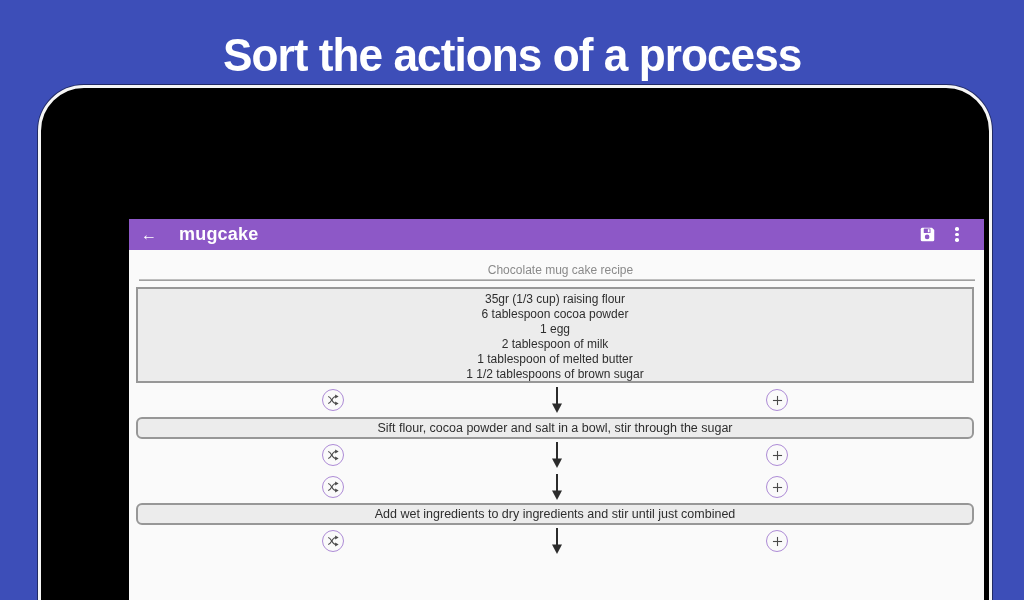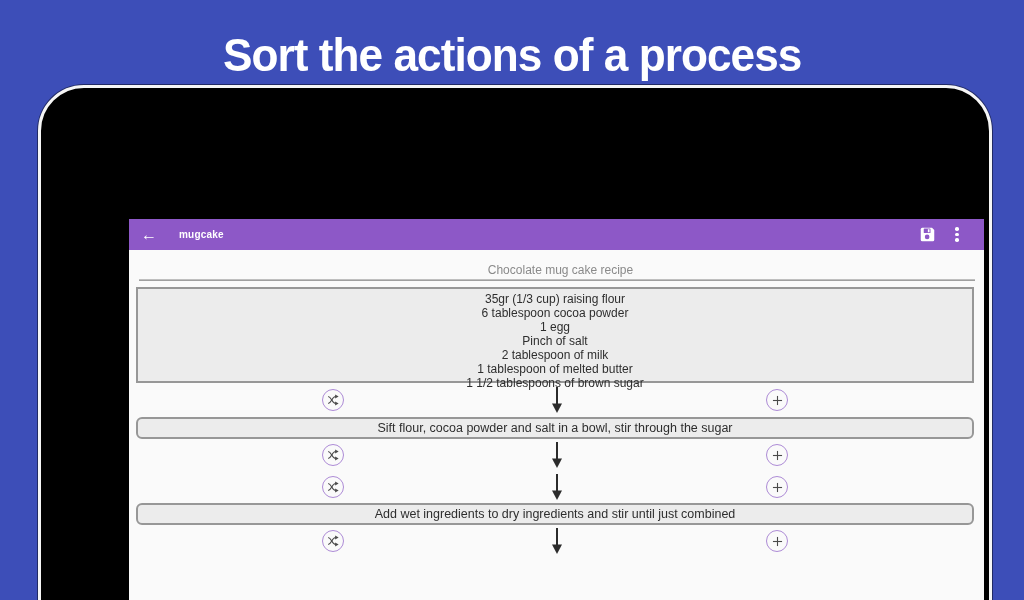--- a/index.html
+++ b/index.html
@@ -27,21 +27,21 @@
   .screen {
     position:absolute; left:88px; top:131px; width:855px; height:469px;
     background:#FAFAFA; overflow:hidden;
   }
   
   .appbar {
     height:31px; background:#8D58C7; display:flex; align-items:center;
     padding:0 12px; color:#fff;
   }
   .appbar .back { font-size:16px; width:26px; cursor:pointer; }
-  .appbar .title { font-size:10px; font-weight:700; letter-spacing:.2px; margin-left:12px; flex:1; }
+  .appbar .title { font-size:18px; font-weight:700; letter-spacing:.2px; margin-left:12px; flex:1; }
   .appbar .action { width:30px; display:flex; justify-content:center; align-items:center; cursor:pointer; }
   .dots { display:flex; flex-direction:column; gap:2px; }
   .dots i { width:3.5px; height:3.5px; border-radius:50%; background:#fff; }
   
   .recipe-title {
     margin-top:13px; text-align:center; font-size:12px; color:#8a8a8a; height:14px;padding-left:8px;
   }
   .title-underline {
     margin:2px 9px 0 10px; height:2px;
     background:linear-gradient(#cfcfcf,#8f8f8f);
@@ -103,21 +103,20 @@
       </span>
     </div>
 
     <div class="recipe-title">Chocolate mug cake recipe</div>
     <div class="title-underline"></div>
 
     <div class="stepbox ingredients">
       <span>35gr (1/3 cup) raising flour</span>
       <span>6 tablespoon cocoa powder</span>
       <span>1 egg</span>
-      <span>Pinch of salt</span>
       <span>2 tablespoon of milk</span>
       <span>1 tablespoon of melted butter</span>
       <span>1 1/2 tablespoons of brown sugar</span>
     </div>
 
     <div class="connector first">
       <span class="circle-btn swap">
         <svg width="14" height="14" viewBox="0 0 20 20">
           <g stroke="#4a4a4a" stroke-width="1.6" fill="none">
             <path d="M3 15 C8 15 8 5 14 5"></path>

